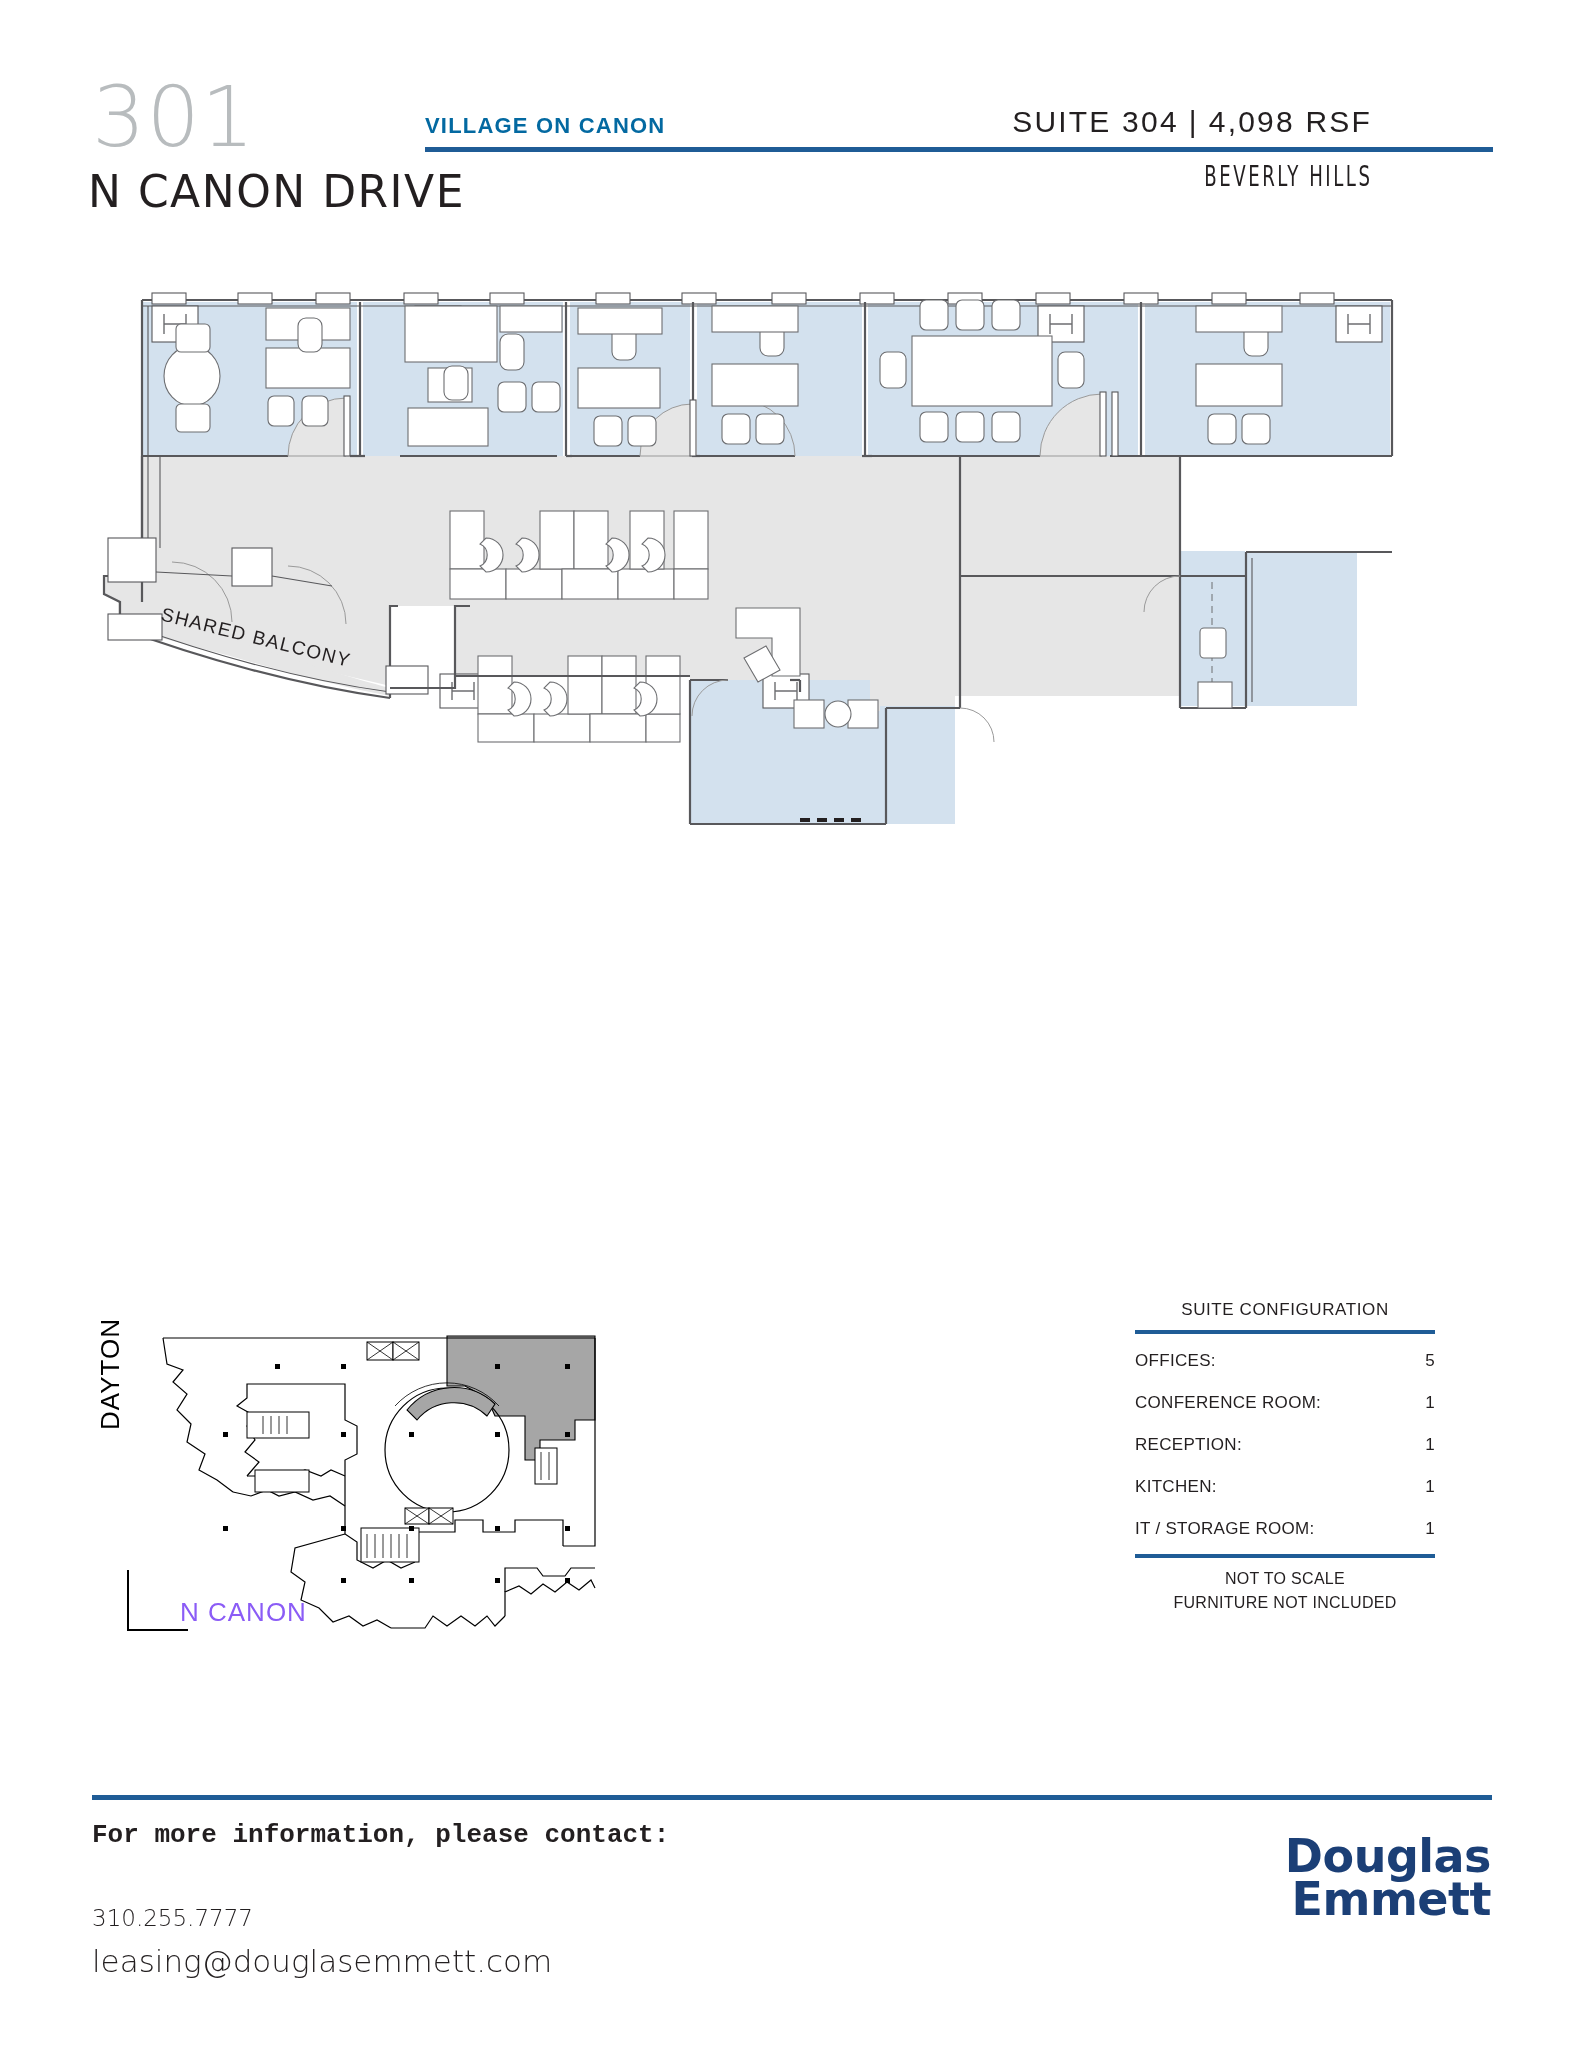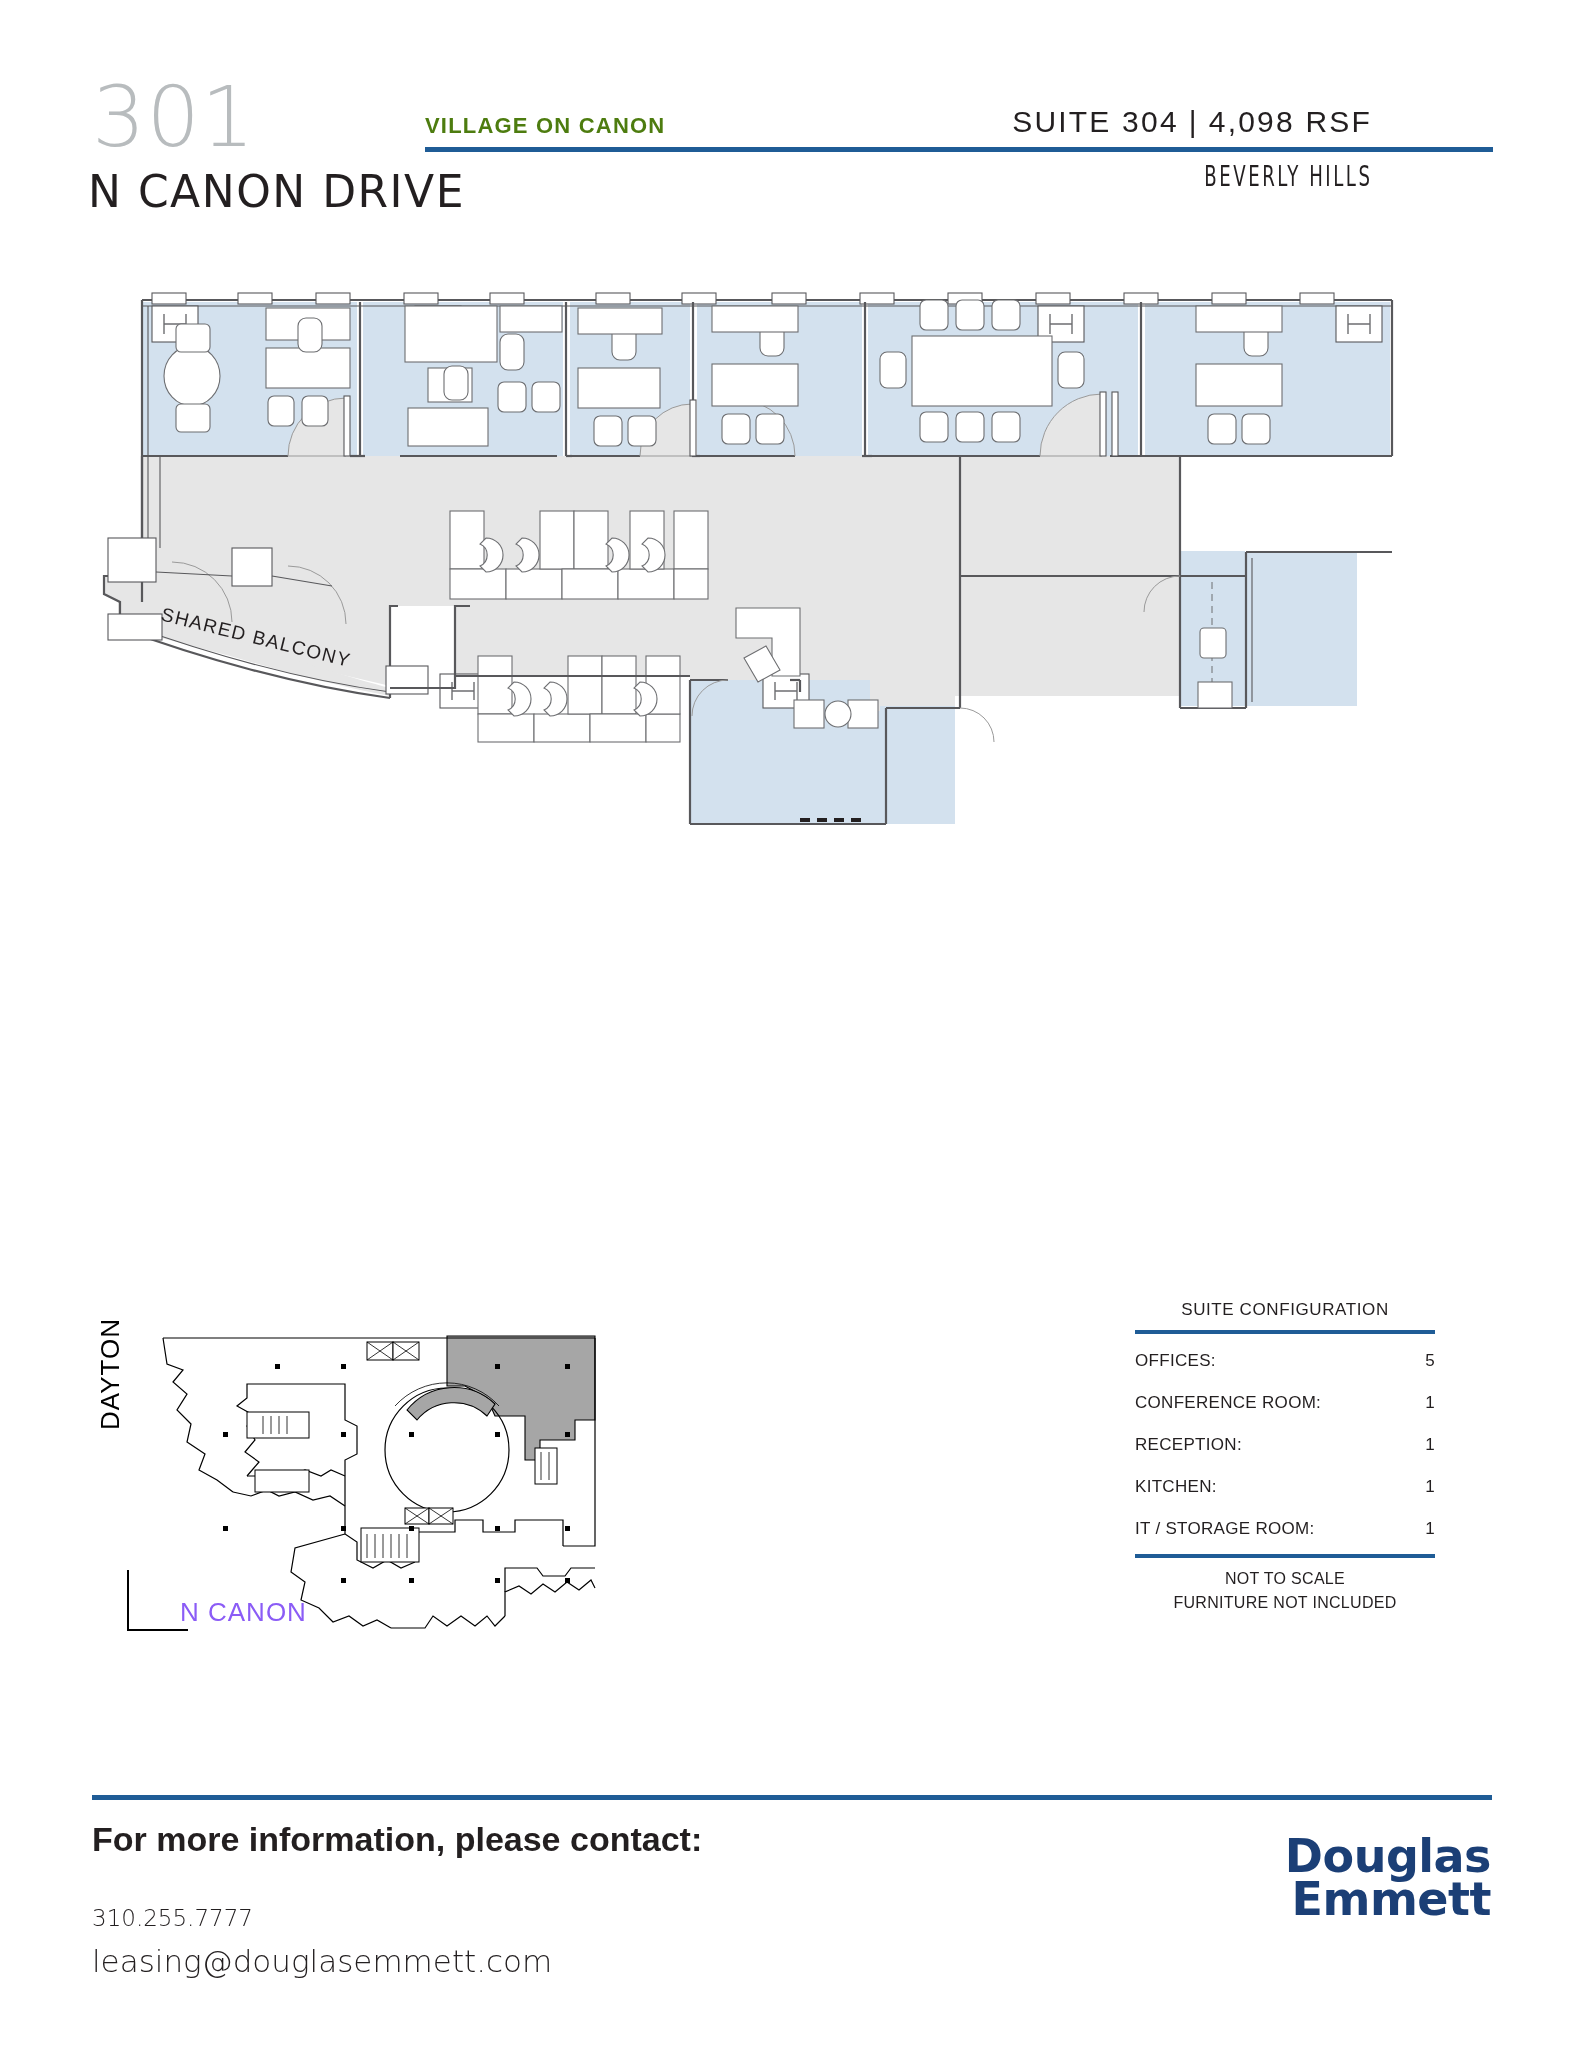--- a/index.html
+++ b/index.html
@@ -29,21 +29,21 @@
     font-size:44px; line-height:64px;
     color:#231f20;
     font-weight:400;
     letter-spacing:1.5px;
     font-family:"DejaVu Sans", sans-serif;
   }
 
   .prop-name {
     position:absolute; left:425px; top:113px;
     font-size:22px; letter-spacing:1.2px;
-    font-weight:700; color:#4d7c0f;
+    font-weight:700; color:#0369a1;
   }
   .suite-line {
     position:absolute; right:90px; top:105px;
     font-size:30px; letter-spacing:2.2px;
     font-weight:400; color:#231f20;
     text-align:right; white-space:nowrap;
   }
   .suite-line .sep { padding:0 10px; }
   .rule-blue {
     position:absolute; left:425px; top:147px; width:1068px; height:5px;
@@ -98,22 +98,22 @@
   .config-row .val { text-align:right; }
   .config-notes { text-align:center; padding-top:9px; }
   .config-notes div { font-size:16px; color:#231f20; padding:3px 0; letter-spacing:.3px; }
 
   
   .footer-rule {
     position:absolute; left:92px; top:1795px; width:1400px; height:5px; background:#1f5c96;
   }
   .contact-head {
     position:absolute; left:92px; top:1820px;
-    font-size:34px; font-weight:700; color:#231f20;
-    font-family:Liberation Sans, sans-serif;
+    font-size:26px; font-weight:700; color:#231f20;
+    font-family:Liberation Mono, monospace;
   }
   .contact-phone {
     position:absolute; left:92px; top:1905px;
     font-size:23px; color:#231f20;
     font-family:"DejaVu Sans", sans-serif; font-weight:300;
   }
   .contact-email {
     position:absolute; left:92px; top:1943px;
     font-size:31px; color:#231f20;
     font-family:"DejaVu Sans", sans-serif; font-weight:300;

